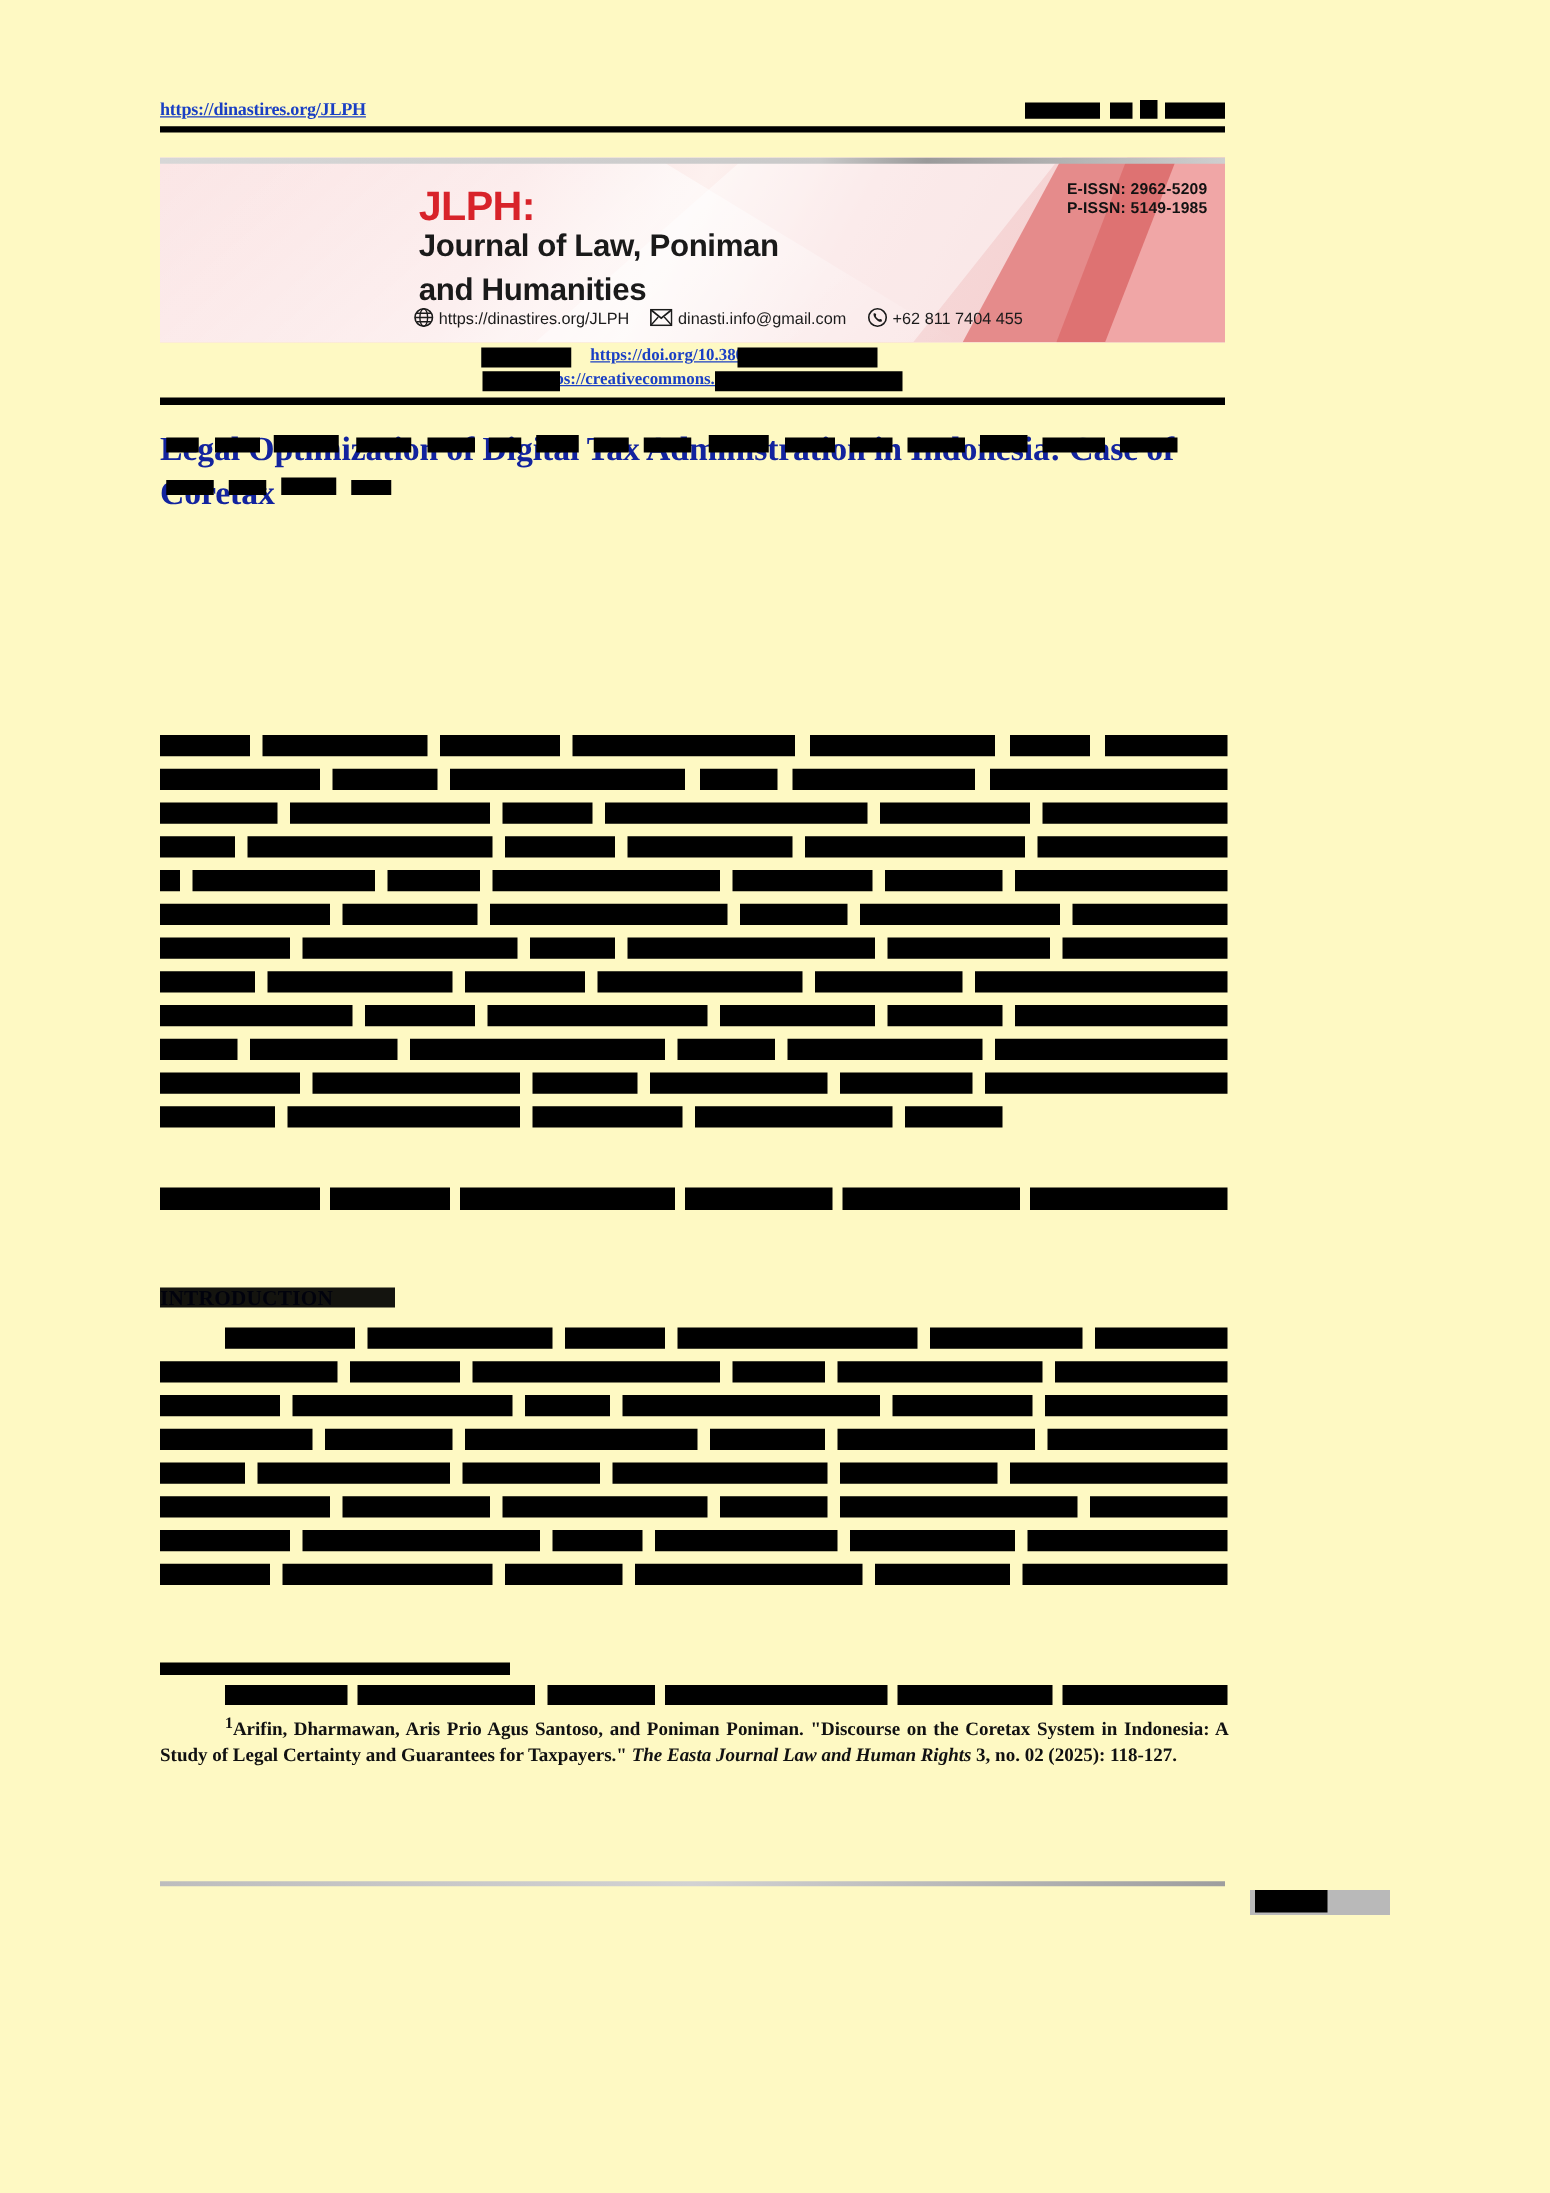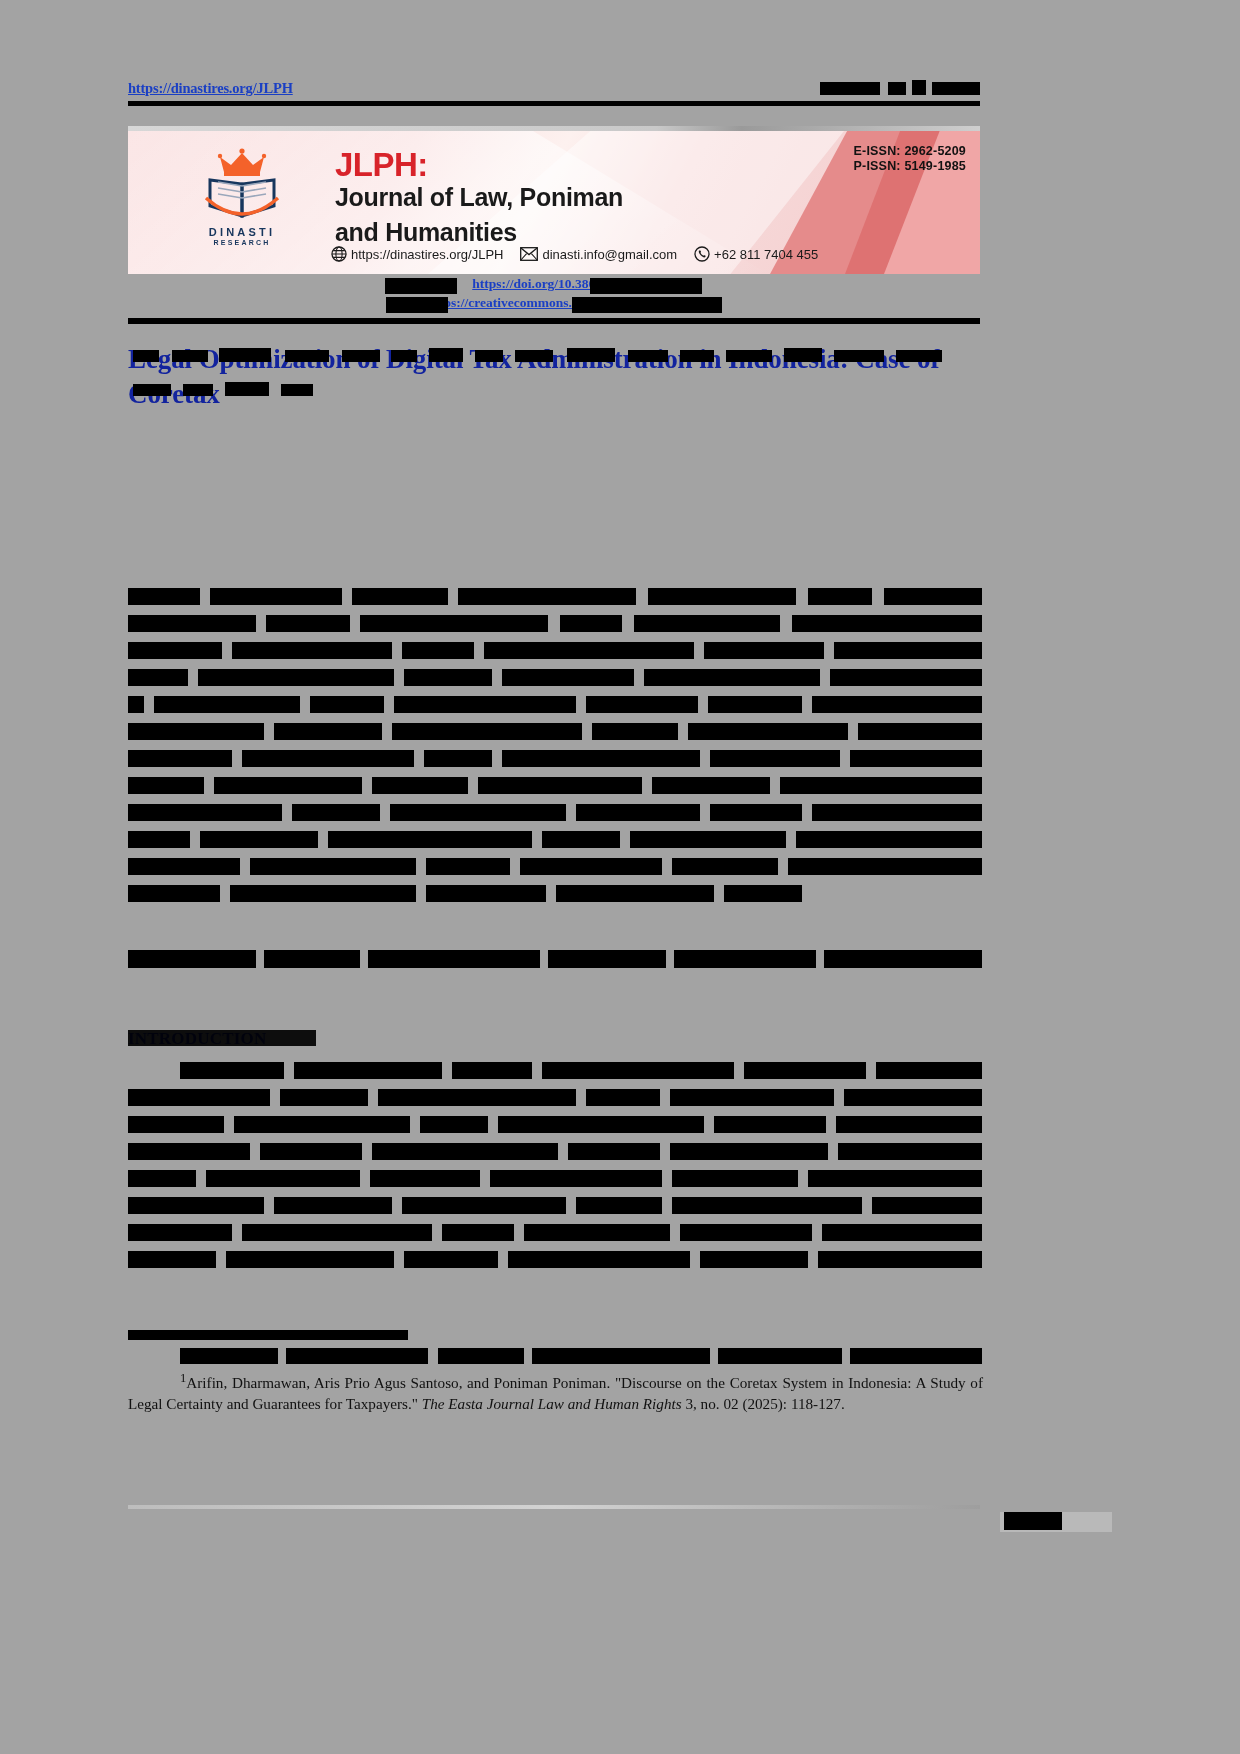--- a/index.html
+++ b/index.html
@@ -13,21 +13,21 @@
     position: relative;
     font-family: "Liberation Serif", serif;
     overflow: hidden;
   }
 
   .page {
     position: absolute;
     left: 0; top: 0;
     width: 1240px;
     height: 1754px;
-    background: #a3a3a3;
+    background: #fef9c3;
   }
 
   
   .runhead {
     position: absolute;
     left: 128px;
     top: 80px;
     width: 852px;
     height: 24px;
   }
@@ -282,20 +282,21 @@
     position: absolute;
     left: 128px;
     top: 1370px;
     width: 855px;
     font-family: "Liberation Serif", serif;
     font-size: 15.2px;
     color: #111111;
     line-height: 1.38;
     text-align: justify;
     text-indent: 52px;
+    font-weight: bold;
   }
   .footnote i { font-style: italic; }
 
   
   .foot-rule {
     position: absolute;
     left: 128px;
     top: 1505px;
     width: 852px;
     height: 4px;
@@ -334,40 +335,20 @@
 
   <div class="banner">
     <div class="banner-bg"></div>
     <div class="banner-wave-a"></div>
     <div class="banner-wave-b"></div>
     <div class="banner-red-a"></div>
     <div class="banner-red-b"></div>
     <div class="banner-red-c"></div>
     <div class="banner-topgrey"></div>
 
-    <div class="logo">
-      <svg width="84" height="76" viewBox="0 0 84 76">
-
-        <g>
-          <path d="M24 24 L20 9 L31 17 L42 5 L53 17 L64 9 L60 24 Z" fill="#f4622a"></path>
-          <rect x="24" y="24" width="36" height="4" fill="#f4622a"></rect>
-          <circle cx="42" cy="3" r="2.6" fill="#f4622a"></circle>
-          <circle cx="20" cy="8" r="2.2" fill="#f4622a"></circle>
-          <circle cx="64" cy="8" r="2.2" fill="#f4622a"></circle>
-        </g>
-
-        <path d="M42 36 L42 68 L10 58 L10 32 Z" fill="none" stroke="#17365d" stroke-width="3"></path>
-        <path d="M42 36 L42 68 L74 58 L74 32 Z" fill="none" stroke="#17365d" stroke-width="3"></path>
-        <path d="M42 38 L18 34 M42 44 L18 40 M42 50 L18 46" stroke="#9aa7bb" stroke-width="1.6"></path>
-        <path d="M42 38 L66 34 M42 44 L66 40 M42 50 L66 46" stroke="#9aa7bb" stroke-width="1.6"></path>
-        <path d="M6 50 Q42 82 78 50" fill="none" stroke="#f4622a" stroke-width="3.4"></path>
-      </svg>
-      <div class="logo-name">DINASTI</div>
-      <div class="logo-sub">RESEARCH</div>
-    </div>
 
     <div class="jlph-abbr">JLPH:</div>
     <div class="jlph-l1">Journal of Law, Poniman</div>
     <div class="jlph-l2">and Humanities</div>
 
     <div class="issn-box">
       <div>E-ISSN: 2962-5209</div>
       <div>P-ISSN: 5149-1985</div>
     </div>
 

